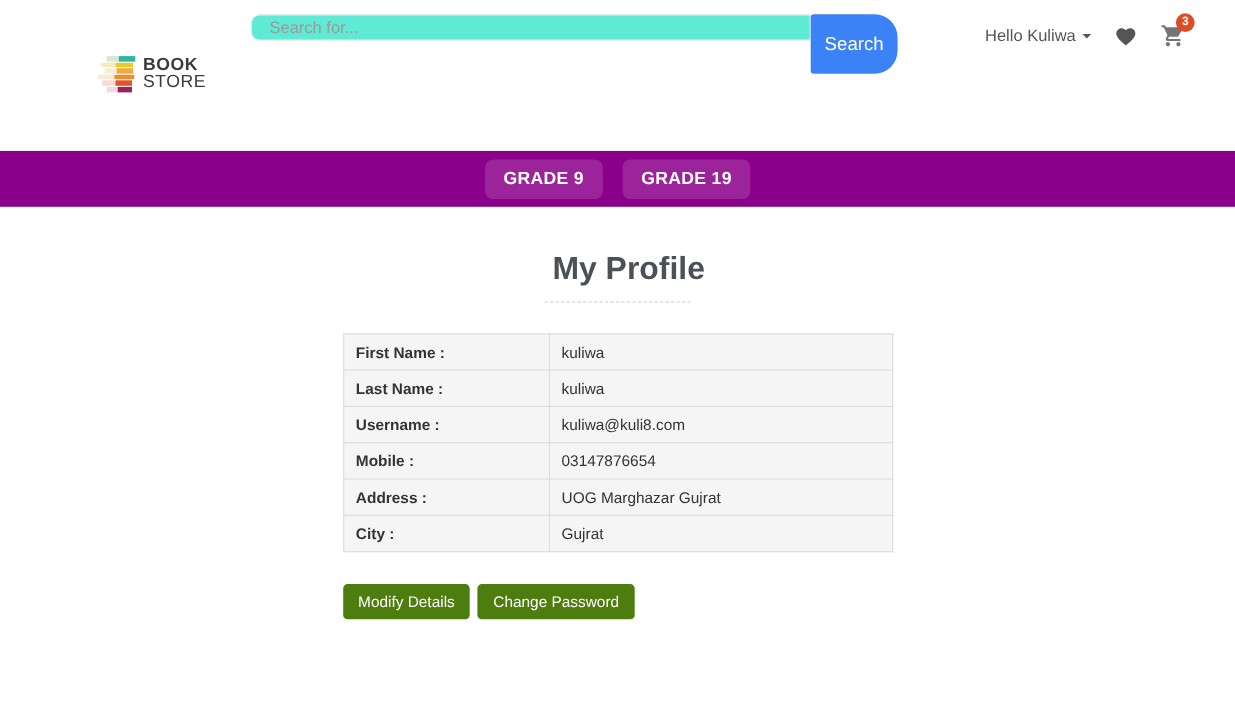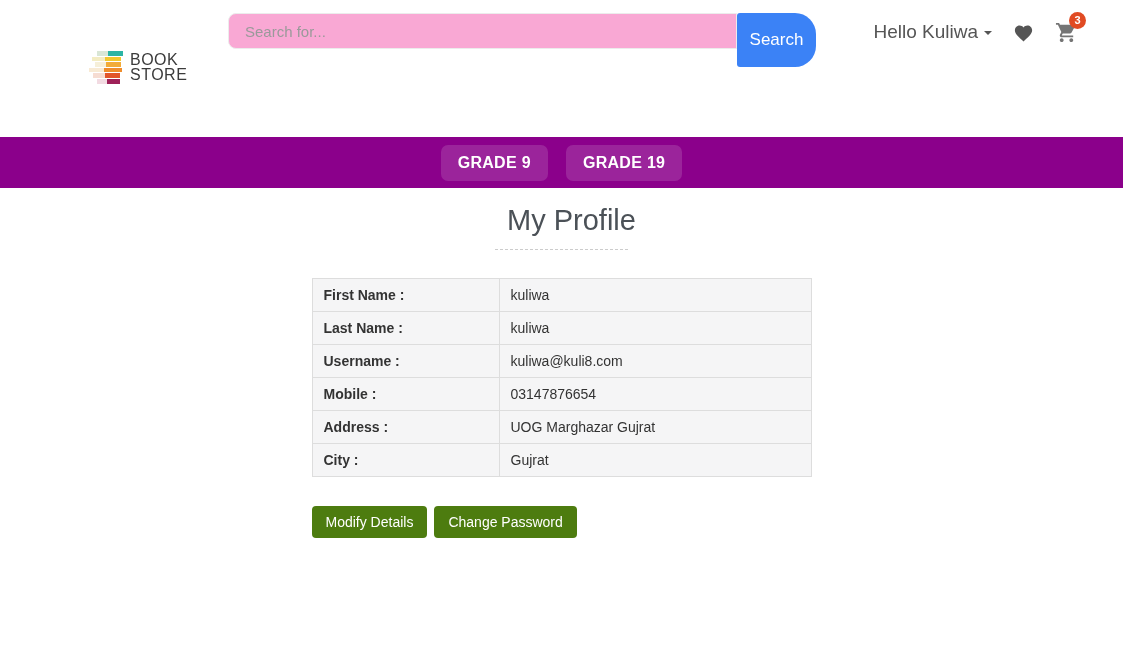--- a/index.html
+++ b/index.html
@@ -17,55 +17,55 @@
   .logo-bars { display: flex; flex-direction: column; gap: 1px; width: 38px; }
   .logo-bars .bar-row { display: flex; height: 4.6px; }
   .bar-row .seg { height: 100%; }
   .bar-row:nth-child(1) { margin-left: 10px; } .bar-row:nth-child(1) .s1 { width: 11px; background:#d9e6d6; } .bar-row:nth-child(1) .s2 { width: 15px; background:#2cb4a4; }
   .bar-row:nth-child(2) { margin-left: 5px; }  .bar-row:nth-child(2) .s1 { width: 13px; background:#f3ecc3; } .bar-row:nth-child(2) .s2 { width: 16px; background:#f2c72e; }
   .bar-row:nth-child(3) { margin-left: 8px; }  .bar-row:nth-child(3) .s1 { width: 11px; background:#f6efd9; } .bar-row:nth-child(3) .s2 { width: 15px; background:#f2ab38; }
   .bar-row:nth-child(4) { margin-left: 2px; }  .bar-row:nth-child(4) .s1 { width: 15px; background:#f8ead4; } .bar-row:nth-child(4) .s2 { width: 18px; background:#ef8d2c; }
   .bar-row:nth-child(5) { margin-left: 6px; }  .bar-row:nth-child(5) .s1 { width: 12px; background:#f6dcd2; } .bar-row:nth-child(5) .s2 { width: 15px; background:#e2542a; }
   .bar-row:nth-child(6) { margin-left: 10px; } .bar-row:nth-child(6) .s1 { width: 10px; background:#f2dbe2; } .bar-row:nth-child(6) .s2 { width: 13px; background:#9e2158; }
   .logo-text { line-height: 15px; color: #3b3b3b; font-size: 16px; letter-spacing: 0.5px; }
-  .logo-text .l1 { font-weight: normal; }
+  .logo-text .l1 { font-weight: bold; }
 
   .search-group { position: absolute; left: 228px; top: 13px; width: 588px; height: 40px; display: flex; }
   .search-input {
-    flex: 1; height: 36px; border: 1px solid #ececec; background: #f9a8d4;
+    flex: 1; height: 24px; border: 1px solid #ececec; background: #5eead4;
     border-radius: 8px 0 0 8px; padding: 0 16px; font-size: 15px; color: #555;
     font-family: "Liberation Sans", sans-serif; outline: none;
   }
   .search-input::placeholder { color: #9a9a9a; }
   .search-button {
     width: 79px; height: 54px; border: none; background: #3b82f6; color: #fff;
     font-size: 17px; border-radius: 3px 21px 21px 3px; cursor: pointer;
     font-family: Liberation Sans, sans-serif;
   }
 
   .account { position: absolute; right: 45px; top: 12px; height: 40px; display: flex; align-items: center; gap: 21px; }
-  .user-menu { font-size: 19px; color: #555; cursor: pointer; white-space: nowrap; display: inline-flex; align-items: center; }
+  .user-menu { font-size: 15px; color: #555; cursor: pointer; white-space: nowrap; display: inline-flex; align-items: center; }
   .caret { width: 0; height: 0; border-left: 4px solid transparent; border-right: 4px solid transparent; border-top: 4px solid #555; margin-left: 6px; margin-top: 2px; }
   .icon-btn { cursor: pointer; display: inline-flex; align-items: center; position: relative; background: none; border: none; padding: 0; }
   .badge {
     position: absolute; top: -9px; right: -8px; width: 17px; height: 17px;
     background: #E14B23; color: #fff; border-radius: 50%; font-size: 11px;
     font-weight: bold; line-height: 17px; text-align: center;
   }
 
   
   .navbar { height: 51px; background: #8B008B; display: flex; justify-content: center; align-items: center; gap: 18px; }
   .nav-btn {
     background: rgba(255,255,255,0.14); color: #fff; border: none; cursor: pointer;
     font-weight: bold; font-size: 16px; letter-spacing: 0.3px;
     padding: 9px 17px; border-radius: 7px; font-family: "Liberation Sans", sans-serif;
   }
 
   
-  .page-title { margin-top: 16px; text-align: center; font-size: 29px; font-weight: 400; color: #4b5157; padding-left: 20px; }
+  .page-title { margin-top: 41px; text-align: center; font-size: 29px; font-weight: 700; color: #4b5157; padding-left: 20px; }
   .title-underline { width: 133px; margin: 12px auto 0; border-bottom: 1px dashed #cccccc; }
 
   .profile-table {
     width: 500px; margin: 28px auto 0; border-collapse: collapse;
     background: #f5f5f6; font-size: 14px; color: #333;
   }
   .profile-table td { border: 1px solid #dddddd; padding: 8px 11px; }
   .profile-table td.lbl { width: 187px; font-weight: bold; }
 
   .actions { width: 500px; margin: 29px auto 0; display: flex; gap: 7px; }

